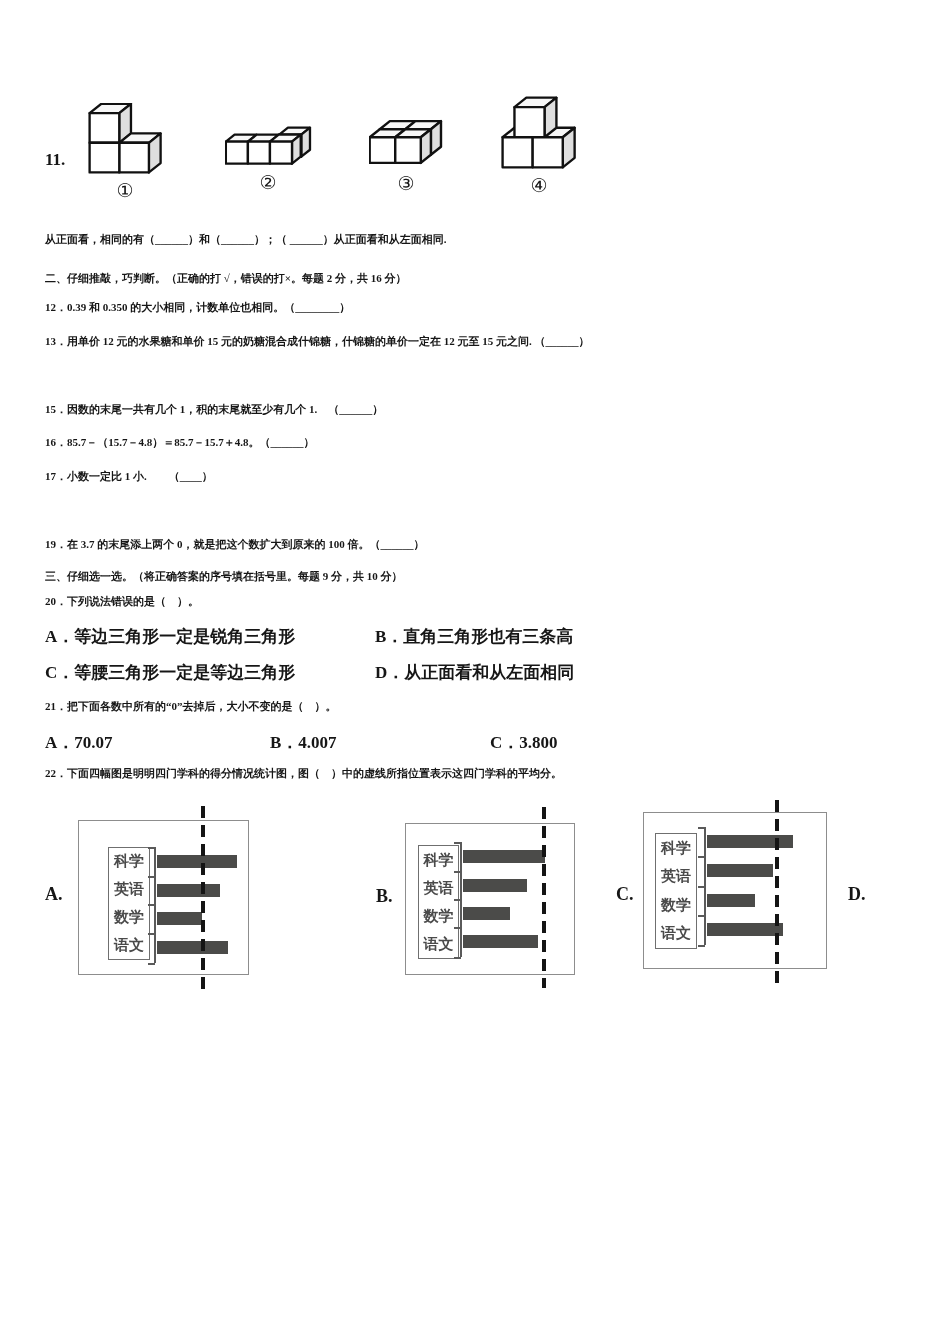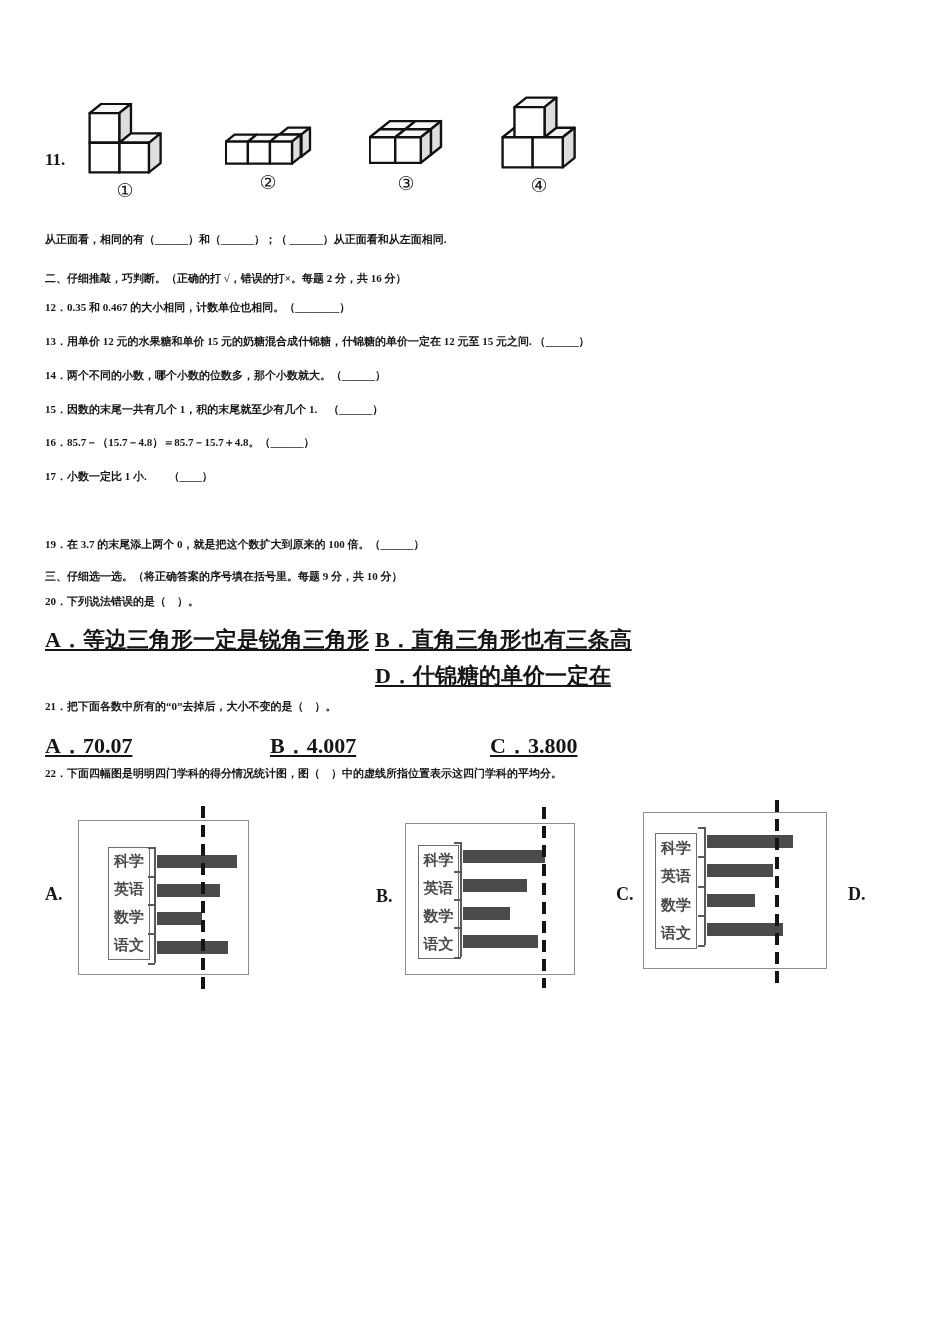--- a/index.html
+++ b/index.html
@@ -5,21 +5,21 @@
   html,body{margin:0;padding:0;background:#fff;}
   .page{
     position:relative;width:950px;height:1344px;background:#ffffff;overflow:hidden;
     font-family:"Liberation Serif","DejaVu Serif",serif;color:#161616;
   }
   .line{position:absolute;left:45px;font-size:11px;font-weight:600;white-space:pre;line-height:19px;}
   .qnum{position:absolute;font-size:17px;font-weight:600;}
   .fig{position:absolute;text-align:center;}
   .fig svg{display:block;margin:0 auto;}
   .fig .figlabel{font-size:19px;font-weight:400;margin-top:5px;letter-spacing:0;}
-  .opt{position:absolute;font-size:22px;font-weight:600;white-space:pre;text-decoration:underline;}
+  .opt{position:absolute;font-size:17px;font-weight:600;white-space:pre;}
   
   .chart-box{position:absolute;border:1.2px solid #8d8d8d;background:#fff;}
   .legend-box{position:absolute;border:1.1px solid #6f6f6f;background:#fff;
     display:flex;flex-direction:column;justify-content:space-around;align-items:center;}
   .legend-label{font-size:15px;font-weight:600;color:#4a4a4a;line-height:15px;}
   .bar{position:absolute;height:13px;background:#4b4b49;}
   .dashline{position:absolute;width:4px;
     background:repeating-linear-gradient(to bottom,#141414 0 12px,transparent 12px 19px);}
   .bracket-v{position:absolute;width:1.5px;background:#5a5a5a;}
   .bracket-t{position:absolute;height:1.5px;width:7px;background:#5a5a5a;}
@@ -96,34 +96,34 @@
         <polygon points="2,52 40,52 40,90 2,90"></polygon>
         <polygon points="40,52 78,52 78,90 40,90"></polygon>
       </g>
     </svg>
     <div class="figlabel">④</div>
   </div>
 
   <div class="line" style="top:230px;">从正面看，相同的有（______）和（______）；（ ______）从正面看和从左面相同.</div>
 
   <div class="line" style="top:269px;">二、仔细推敲，巧判断。（正确的打 √，错误的打×。每题 2 分，共 16 分）</div>
-  <div class="line" style="top:298px;">12．0.35 和 0.467 的大小相同，计数单位也相同。（________）</div>
+  <div class="line" style="top:298px;">12．0.39 和 0.350 的大小相同，计数单位也相同。（________）</div>
   <div class="line" style="top:332px;">13．用单价 12 元的水果糖和单价 15 元的奶糖混合成什锦糖，什锦糖的单价一定在 12 元至 15 元之间. （______）</div>
-  <div class="line" style="top:366px;">14．两个不同的小数，哪个小数的位数多，那个小数就大。（______）</div>
   <div class="line" style="top:400px;">15．因数的末尾一共有几个 1，积的末尾就至少有几个 1.　（______）</div>
   <div class="line" style="top:433px;">16．85.7－（15.7－4.8）＝85.7－15.7＋4.8。（______）</div>
   <div class="line" style="top:467px;">17．小数一定比 1 小.　　（____）</div>
   <div class="line" style="top:535px;">19．在 3.7 的末尾添上两个 0，就是把这个数扩大到原来的 100 倍。（______）</div>
 
   <div class="line" style="top:567px;">三、仔细选一选。（将正确答案的序号填在括号里。每题 9 分，共 10 分）</div>
   <div class="line" style="top:592px;">20．下列说法错误的是（　）。</div>
 
   <span class="opt" style="left:45px;top:625px;">A．等边三角形一定是锐角三角形</span>
   <span class="opt" style="left:375px;top:625px;">B．直角三角形也有三条高</span>
-  <span class="opt" style="left:375px;top:661px;">D．什锦糖的单价一定在</span>
+  <span class="opt" style="left:45px;top:661px;">C．等腰三角形一定是等边三角形</span>
+  <span class="opt" style="left:375px;top:661px;">D．从正面看和从左面相同</span>
 
   <div class="line" style="top:697px;text-align:right;">21．把下面各数中所有的“0”去掉后，大小不变的是（　）。</div>
   <span class="opt" style="left:45px;top:731px;">A．70.07</span>
   <span class="opt" style="left:270px;top:731px;">B．4.007</span>
   <span class="opt" style="left:490px;top:731px;">C．3.800</span>
 
   <div class="line" style="top:764px;text-align:right;">22．下面四幅图是明明四门学科的得分情况统计图，图（　）中的虚线所指位置表示这四门学科的平均分。</div>
 
   <div id="charts-layer">
       <div class="chart-box" style="left: 78px; top: 820px; width: 169px; height: 153px;"></div>

